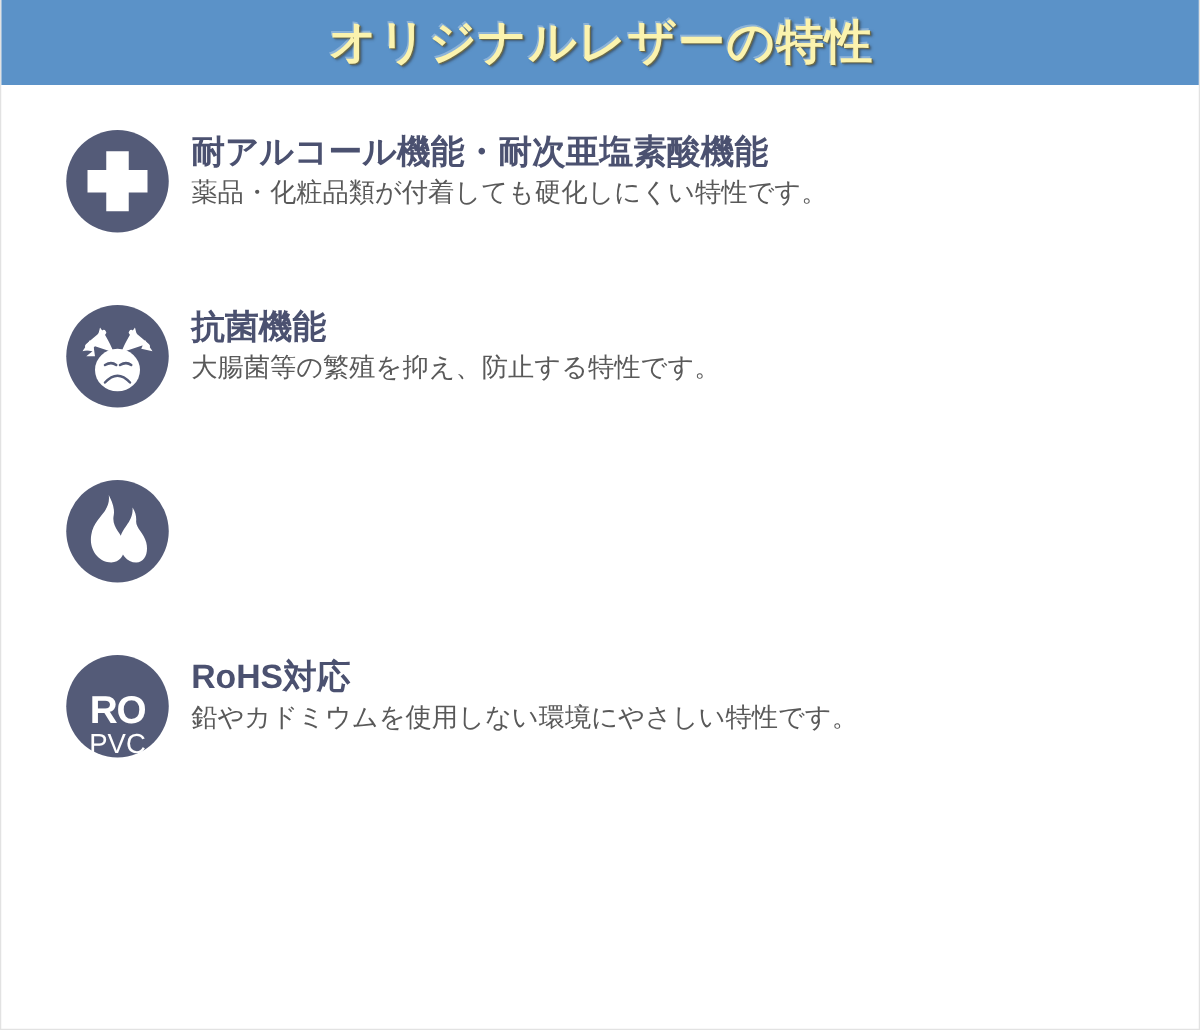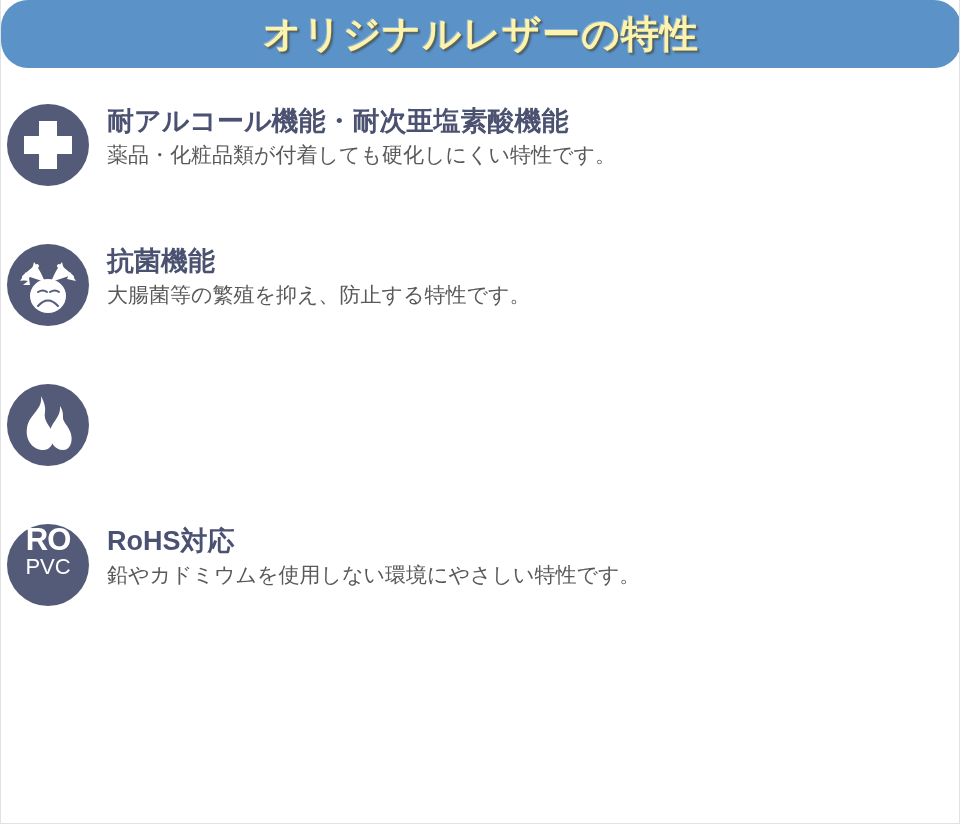--- a/index.html
+++ b/index.html
@@ -28,21 +28,20 @@
   
   .banner {
     position: relative;
     box-sizing: border-box;
     width: 960px;
     height: 68px;
     background: #5b92c8;
     display: flex;
     align-items: center;
     justify-content: center;
-    border-radius: 27px;
   }
   .banner-title {
     font-size: 38px;
     font-weight: bold;
     letter-spacing: 1px;
     color: #fbf3ae;
     text-shadow:
        1px  1px 0 #6a6a4a,
        2px  2px 2px rgba(40,40,40,.55),
       -1px -1px 0 rgba(255,255,255,.30);
@@ -52,35 +51,36 @@
 
   
   .features {
     position: relative;
     padding: 22px 0 0 0;
   }
   .feature-row {
     display: flex;
     align-items: flex-start;
     height: 140px;
+    padding-left: 46px;
   }
   .icon-wrap {
     flex: 0 0 auto;
     width: 94px;
     display: flex;
     justify-content: center;
     padding-top: 14px;
   }
   .icon-circle {
     width: 82px;
     height: 82px;
     border-radius: 50%;
     background: #545b78;
     display: flex;
-    align-items: flex-start;
+    align-items: flex-end;
     justify-content: center;
   }
   .icon-circle svg { display: block; }
 
   .feature-text {
     flex: 1 1 auto;
     padding-left: 12px;
     padding-top: 14px;
   }
   .feature-heading {

